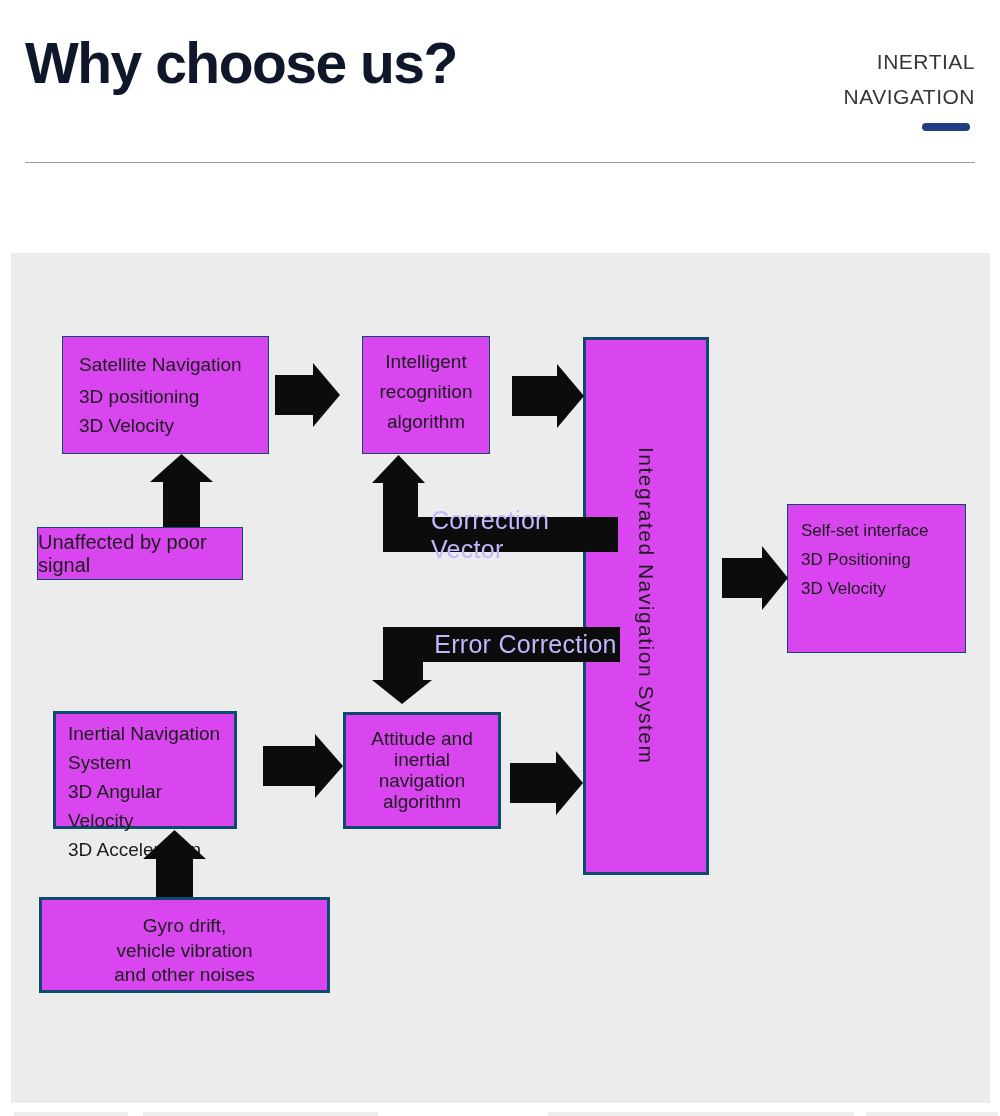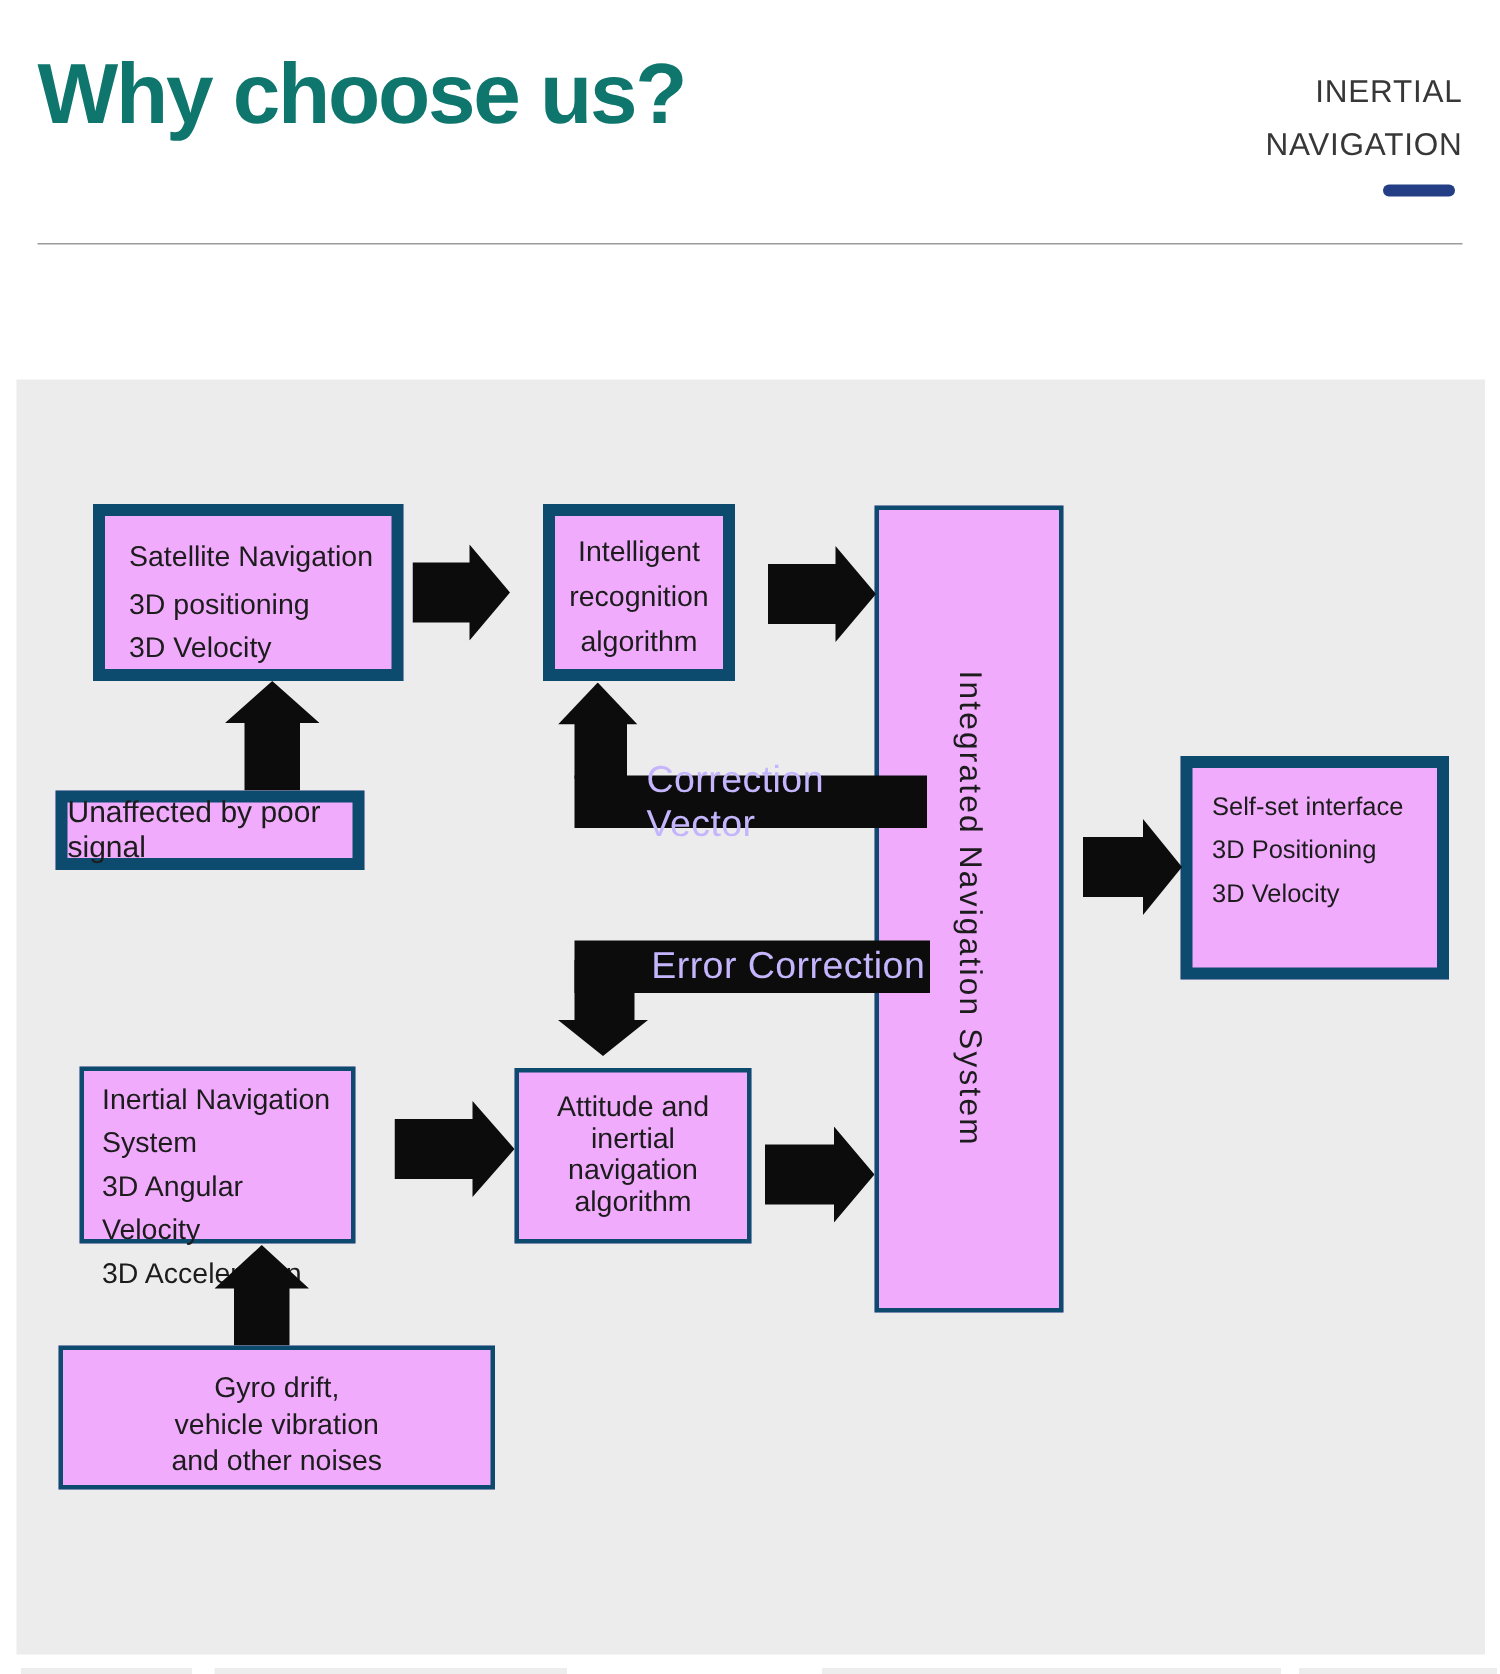--- a/index.html
+++ b/index.html
@@ -1,31 +1,31 @@
 <!DOCTYPE html>
 <html><head>
 <meta charset="utf-8">
 <style>
   html,body{margin:0;padding:0;background:#ffffff;}
   .page{position:relative;width:1000px;height:1116px;background:#ffffff;overflow:hidden;
         font-family:"Liberation Sans",sans-serif;color:#1f1f1f;}
 
   
   .title{position:absolute;left:25px;top:30px;font-size:57px;font-weight:700;
-         letter-spacing:-1.5px;color:#0f766e;white-space:nowrap;}
+         letter-spacing:-1.5px;color:#0f172a;white-space:nowrap;}
   .brand{position:absolute;right:25px;top:44px;text-align:right;font-size:21px;
          color:#373737;letter-spacing:.5px;line-height:35px;font-weight:400;}
   .brand span{display:block;}
   .brand-bar{position:absolute;left:922px;top:123px;width:48px;height:8px;
              border-radius:4px;background:#233e85;}
   .divider{position:absolute;left:25px;top:162px;width:950px;height:1px;background:#9b9b9b;}
 
   
   .panel{position:absolute;left:11px;top:253px;width:979px;height:850px;background:#ececec;}
-  .node{position:absolute;background:#f0abfc;border:8px solid #0c4a6e;box-sizing:border-box;
+  .node{position:absolute;background:#d946ef;border:1px solid #0c4a6e;box-sizing:border-box;
         font-size:19px;color:#1c1c1c;}
   .node span{display:block;}
 
   .n-satellite{left:51px;top:83px;width:207px;height:118px;padding:13px 0 0 16px;line-height:29px;}
   .n-satellite .l0{margin-bottom:3px;}
   .n-intelligent{left:351px;top:83px;width:128px;height:118px;text-align:center;
                  padding-top:10px;line-height:30px;}
   .n-integrated{left:572px;top:84px;width:126px;height:538px;border-width:3px;
                 display:flex;align-items:center;justify-content:center;}
   .n-integrated .vtext{writing-mode:vertical-rl;text-orientation:mixed;font-size:21px;

